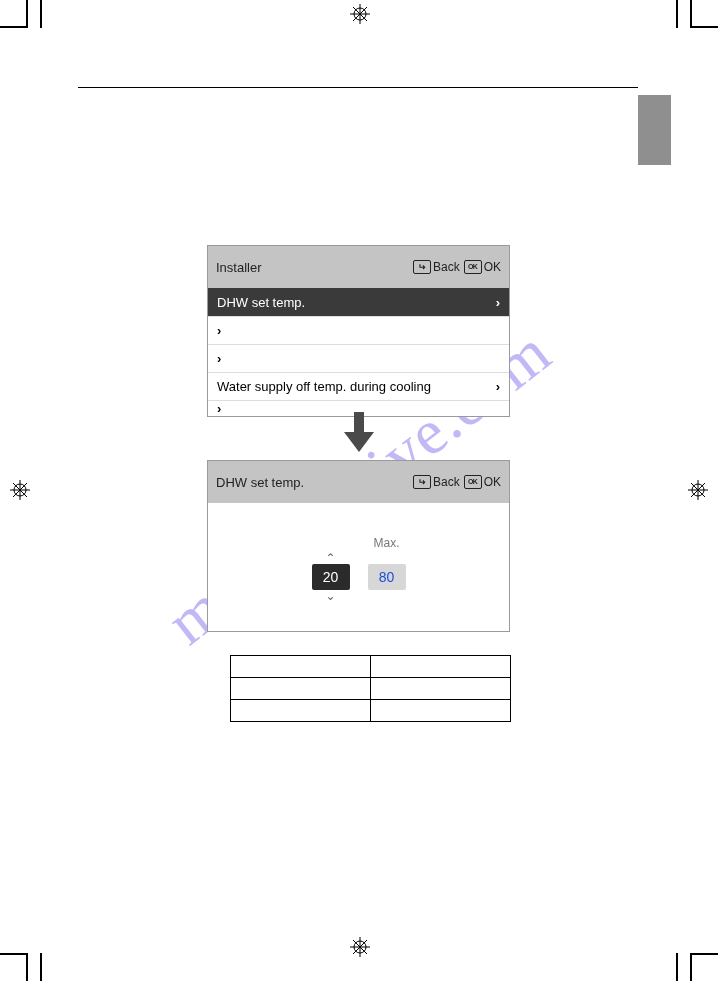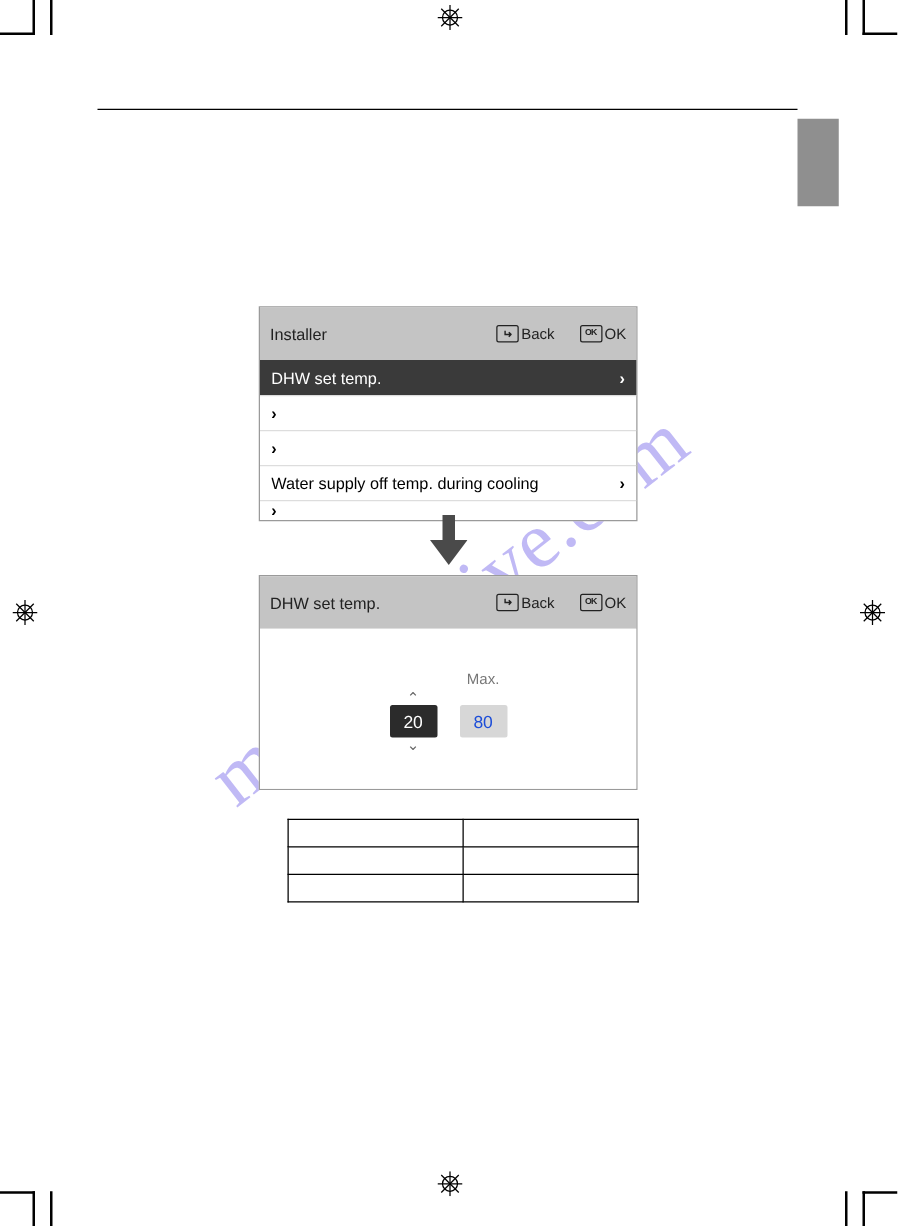--- a/index.html
+++ b/index.html
@@ -19,21 +19,21 @@
   
   .screen { position: absolute; left: 207px; width: 303px; background: #fff; }
   .screen.s1 { top: 245px; border: 1px solid #9a9a9a; }
   .screen.s2 { top: 460px; border: 1px solid #9a9a9a; }
 
   .titlebar { display: flex; align-items: center; height: 42px; background: #c4c4c4; padding: 0 8px; font-size: 13px; color: #222; }
   .title-text { flex: 1; }
   .icn { display: inline-flex; align-items: center; justify-content: center; width: 18px; height: 14px; border: 1.5px solid #222; border-radius: 2px; font-size: 9px; font-weight: bold; line-height: 12px; margin-right: 2px; }
   .icn.back::before { content: "↵"; transform: scaleX(-1); display: inline-block; }
   .icn.ok::before { content: "OK"; font-size: 7px; letter-spacing: -0.5px; }
-  .after-label { font-size: 12px; margin-right: 20px; }
+  .after-label { font-size: 12px; margin-right: 4px; }
 
   .menu-row { height: 28px; display: flex; align-items: center; padding: 0 9px; font-size: 13px; border-top: 1px solid #ddd; }
   .menu-row:first-child { border-top: none; }
   .menu-row.sel { background: #3a3a3a; color: #fff; }
   .menu-row .label { flex: 1; overflow: hidden; text-overflow: ellipsis; white-space: nowrap; }
   .menu-row .chev { font-size: 13px; font-weight: bold; color: inherit; }
   .menu-row.cut { height: 16px; overflow: hidden; align-items: flex-start; flex-direction: column; }
 
   .arrow-down { position: absolute; left: 344px; top: 412px; width: 30px; height: 40px; }
   .arrow-down svg { width: 30px; height: 40px; fill: #4a4a4a; }

